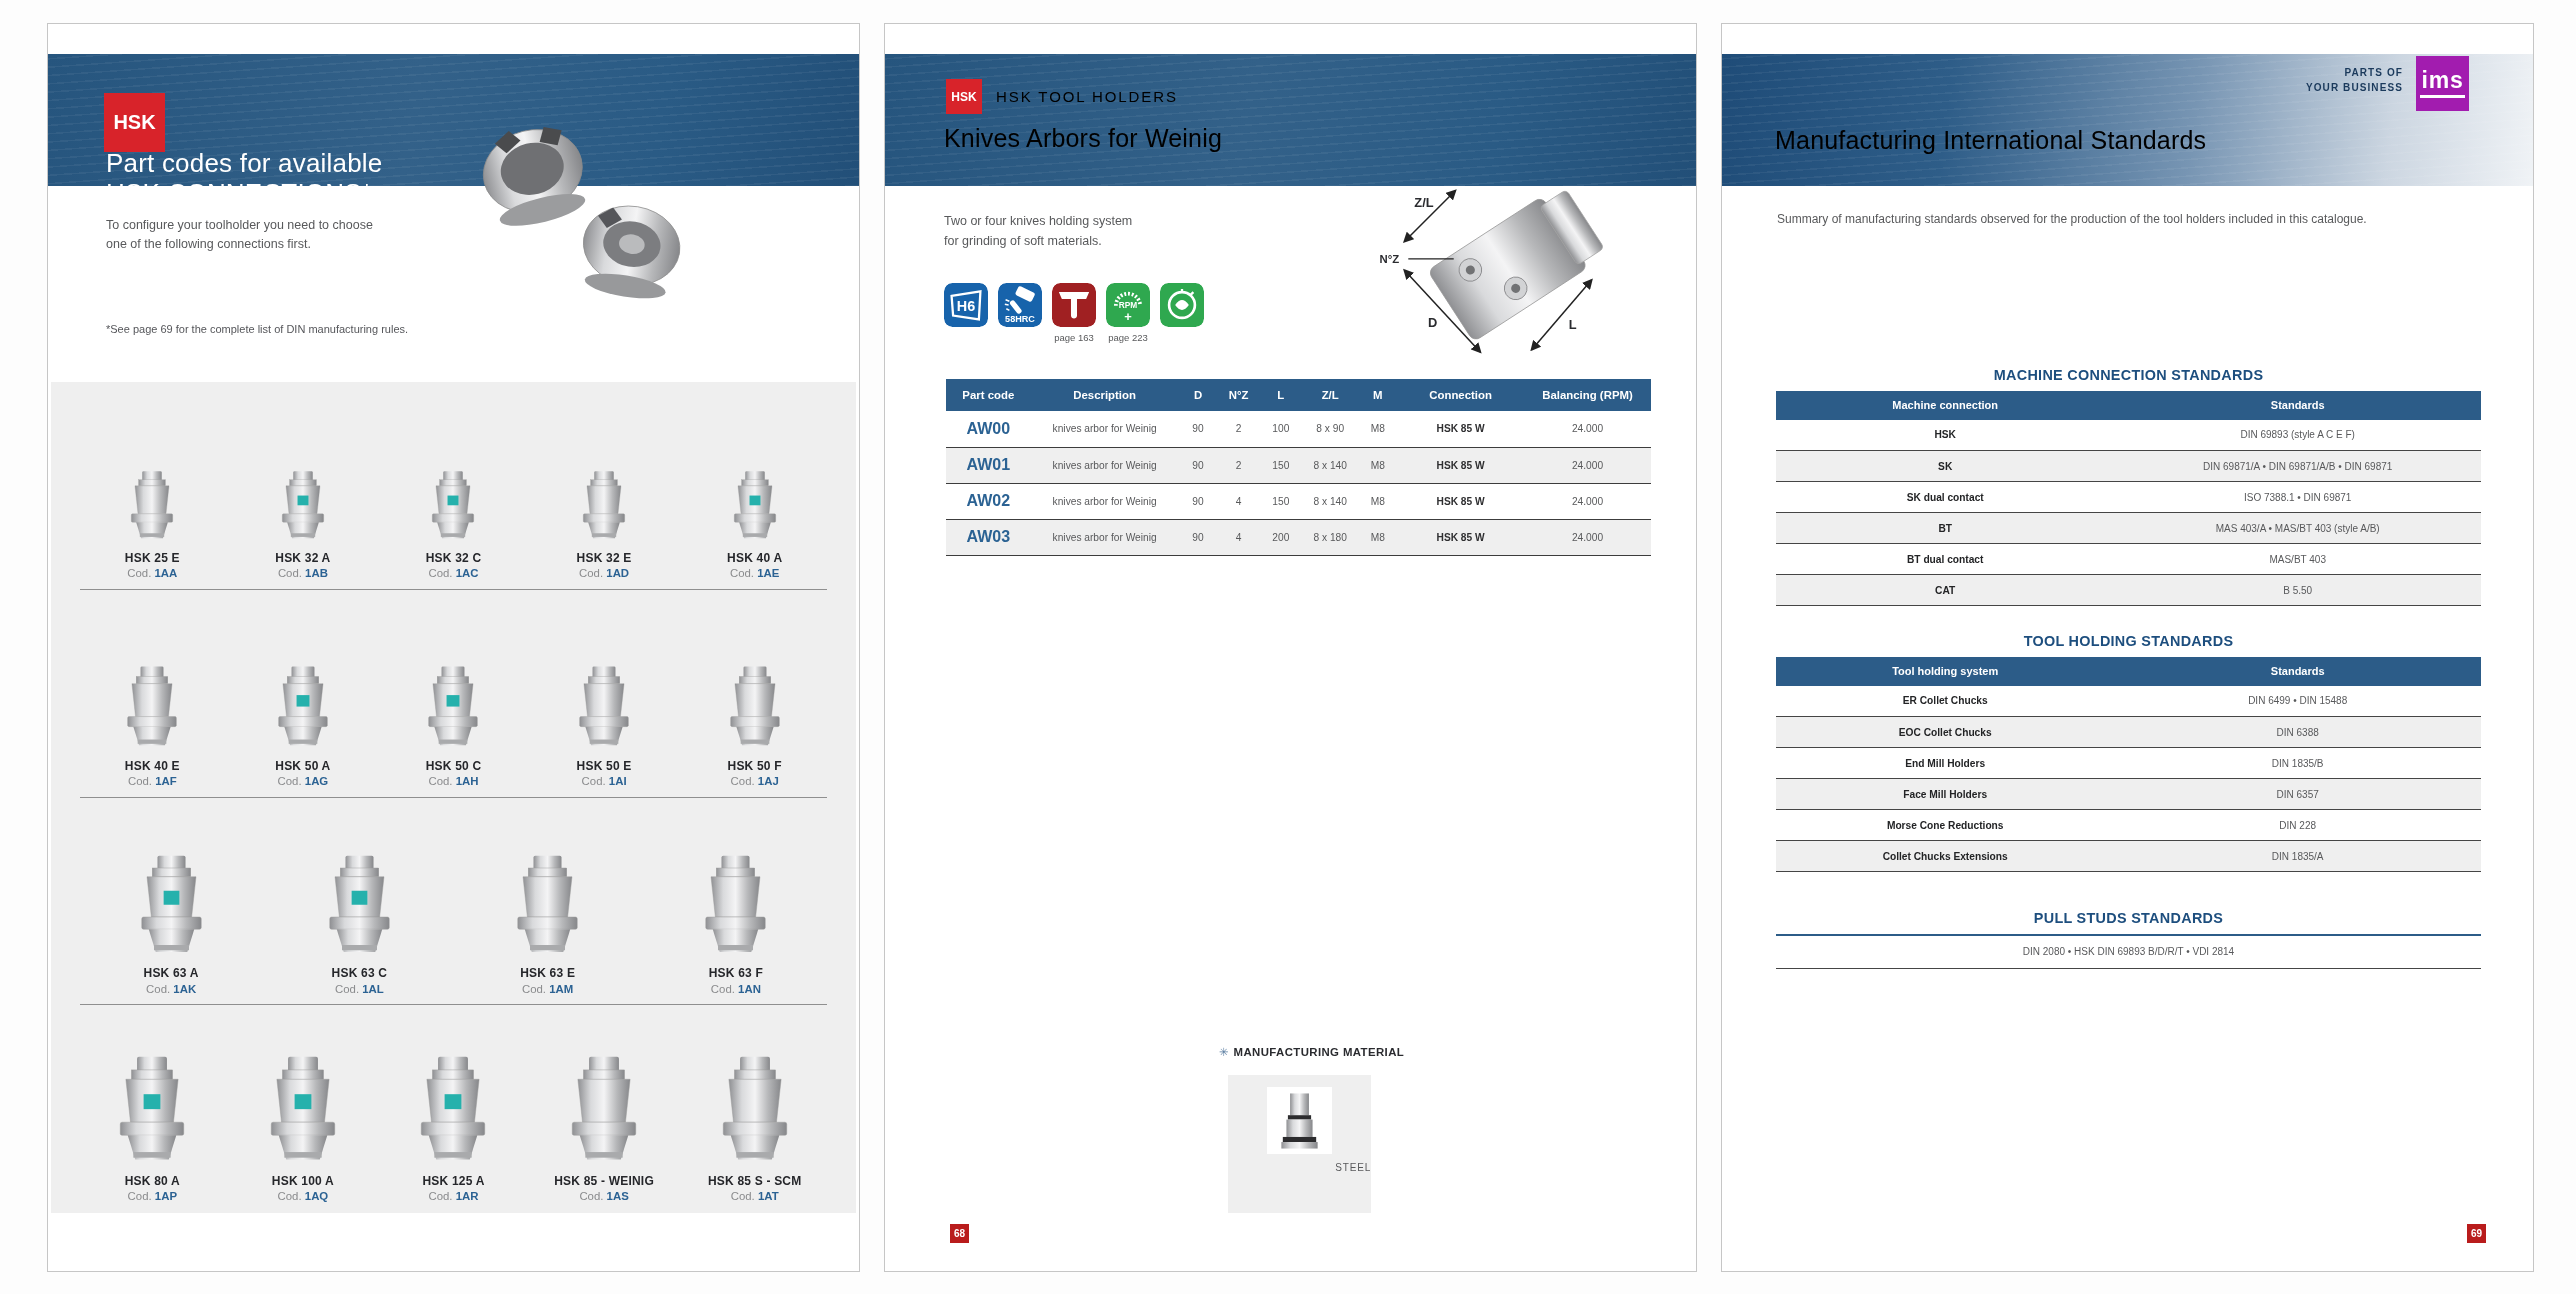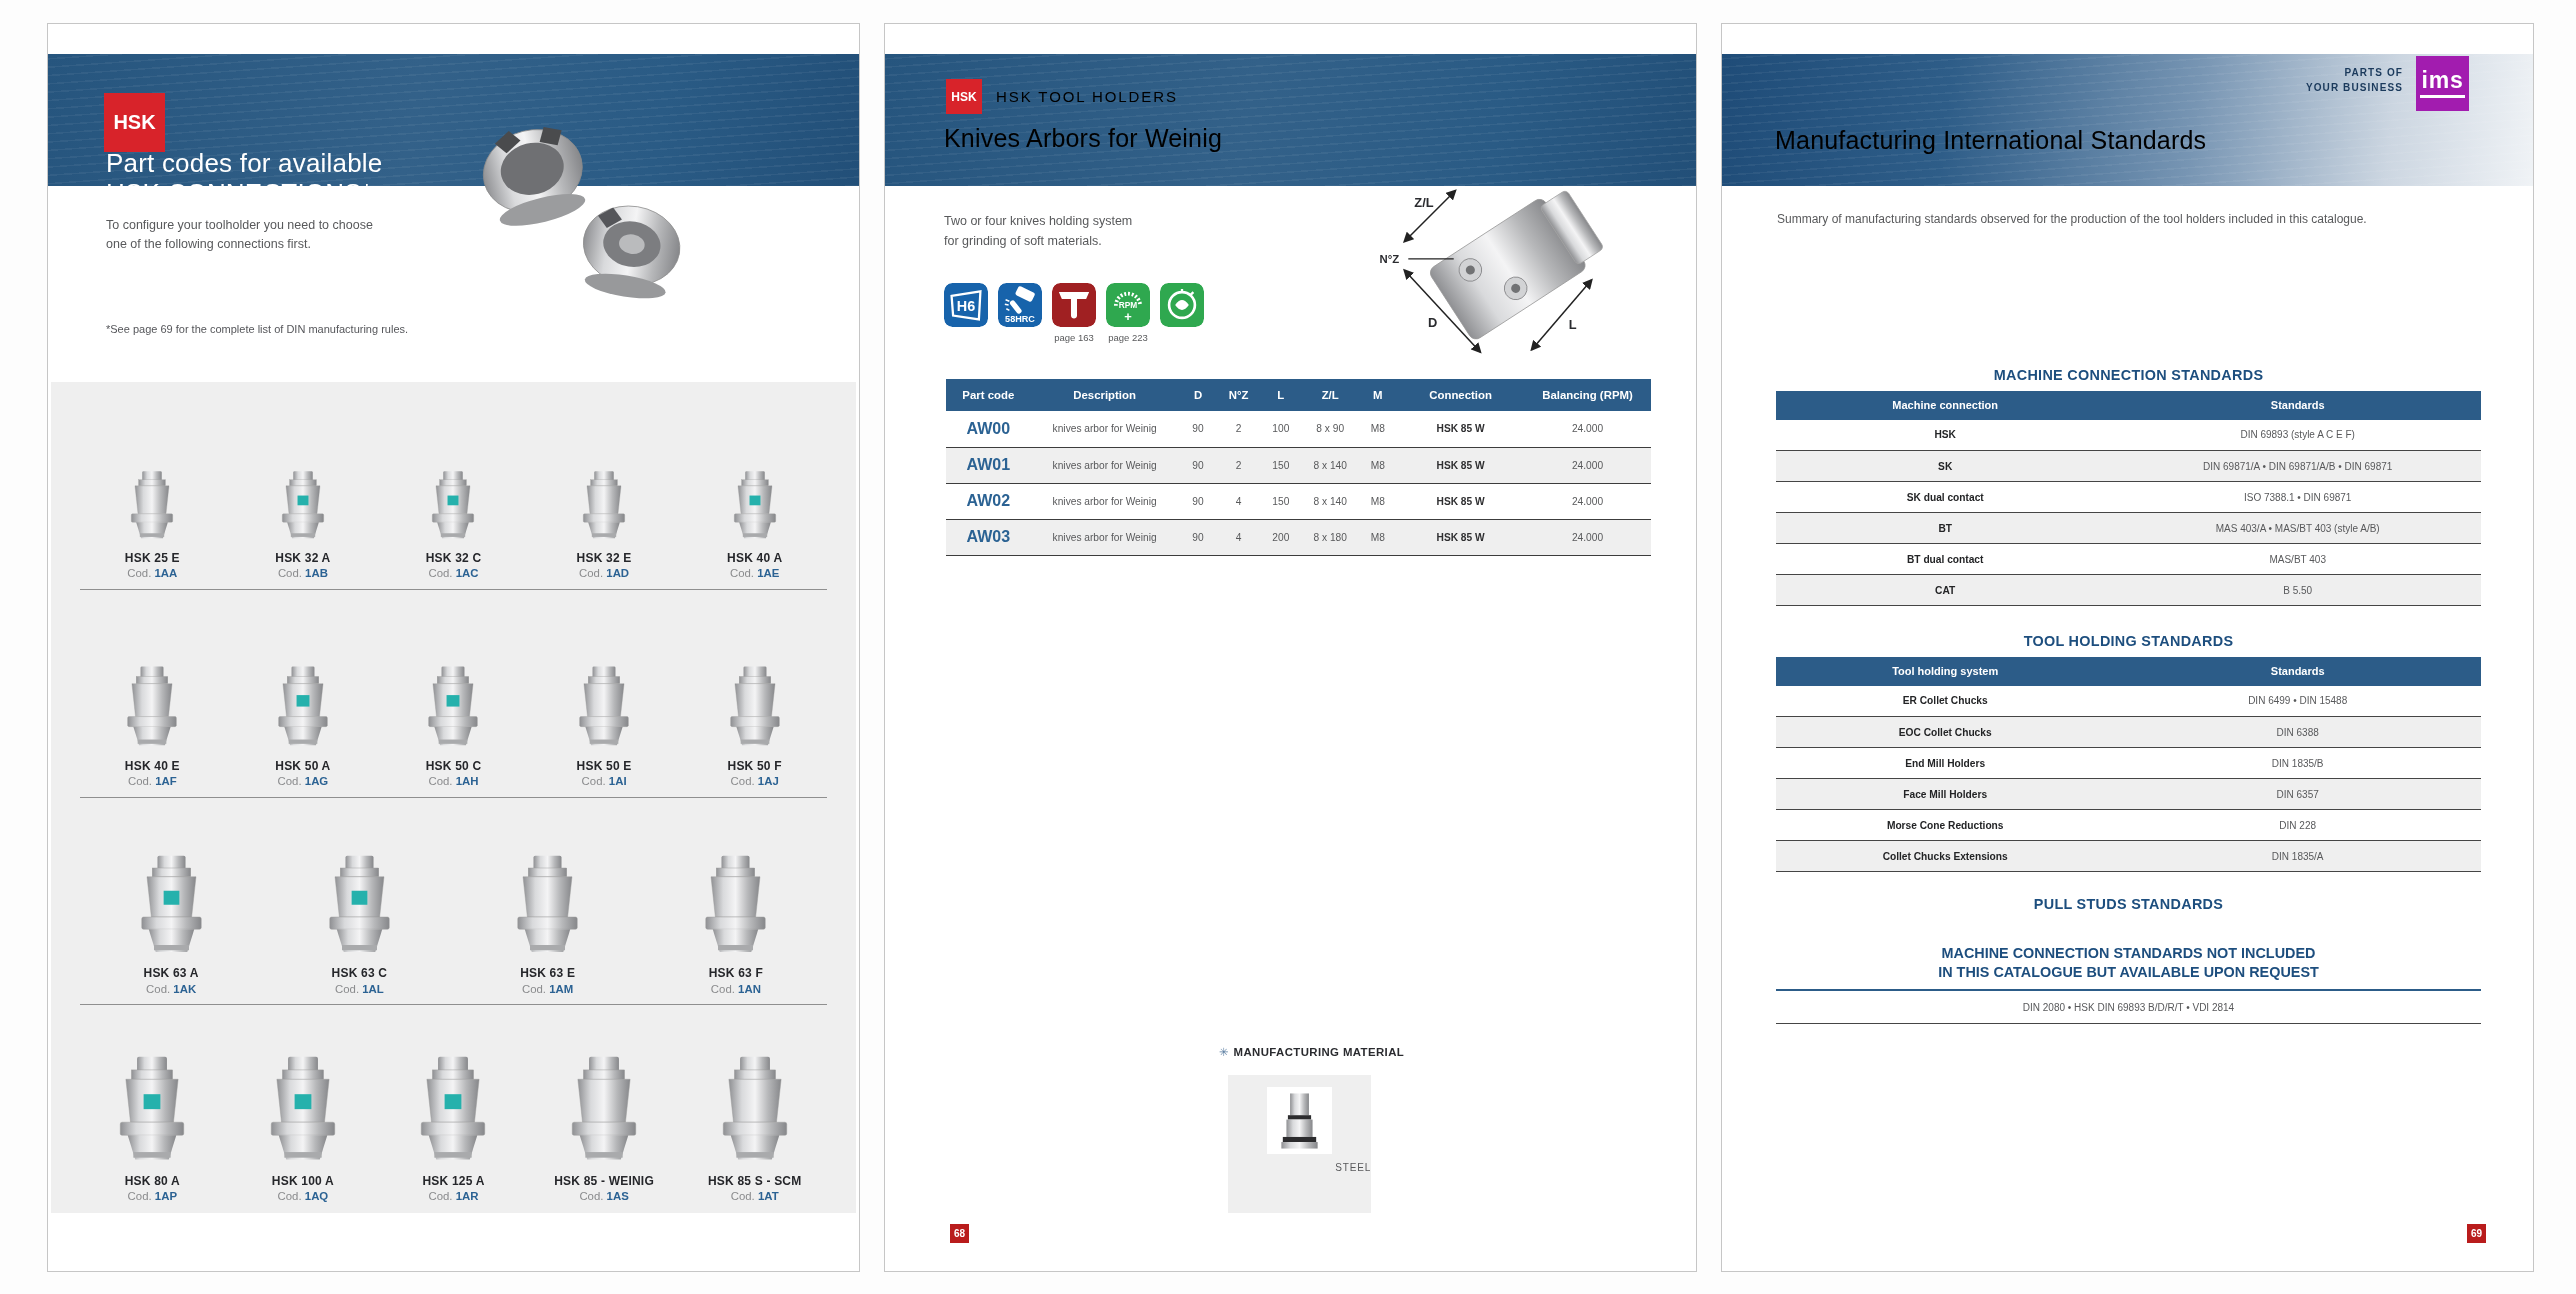--- a/index.html
+++ b/index.html
@@ -546,24 +546,20 @@
               <td>Morse Cone Reductions</td>
               <td>DIN 228</td>
             </tr>
             <tr>
               <td>Collet Chucks Extensions</td>
               <td>DIN 1835/A</td>
             </tr>
           </tbody>
         </table>
 
-      <div class="sec" style="margin-top:24px">PULL STUDS STANDARDS</div>
-
-      <div class="sec2">
-        <div>MACHINE CONNECTION STANDARDS NOT INCLUDED</div>
-        <div>IN THIS CATALOGUE BUT AVAILABLE UPON REQUEST</div>
-      </div>
+      <div class="sec" style="margin-top:38px">PULL STUDS STANDARDS</div>
+
       <div class="valrow">DIN 2080 • HSK DIN 69893 B/D/R/T • VDI 2814</div>
     </div>
     <div class="pagenum">69</div>
   </div>
 </div>
 
 
 </body></html>

